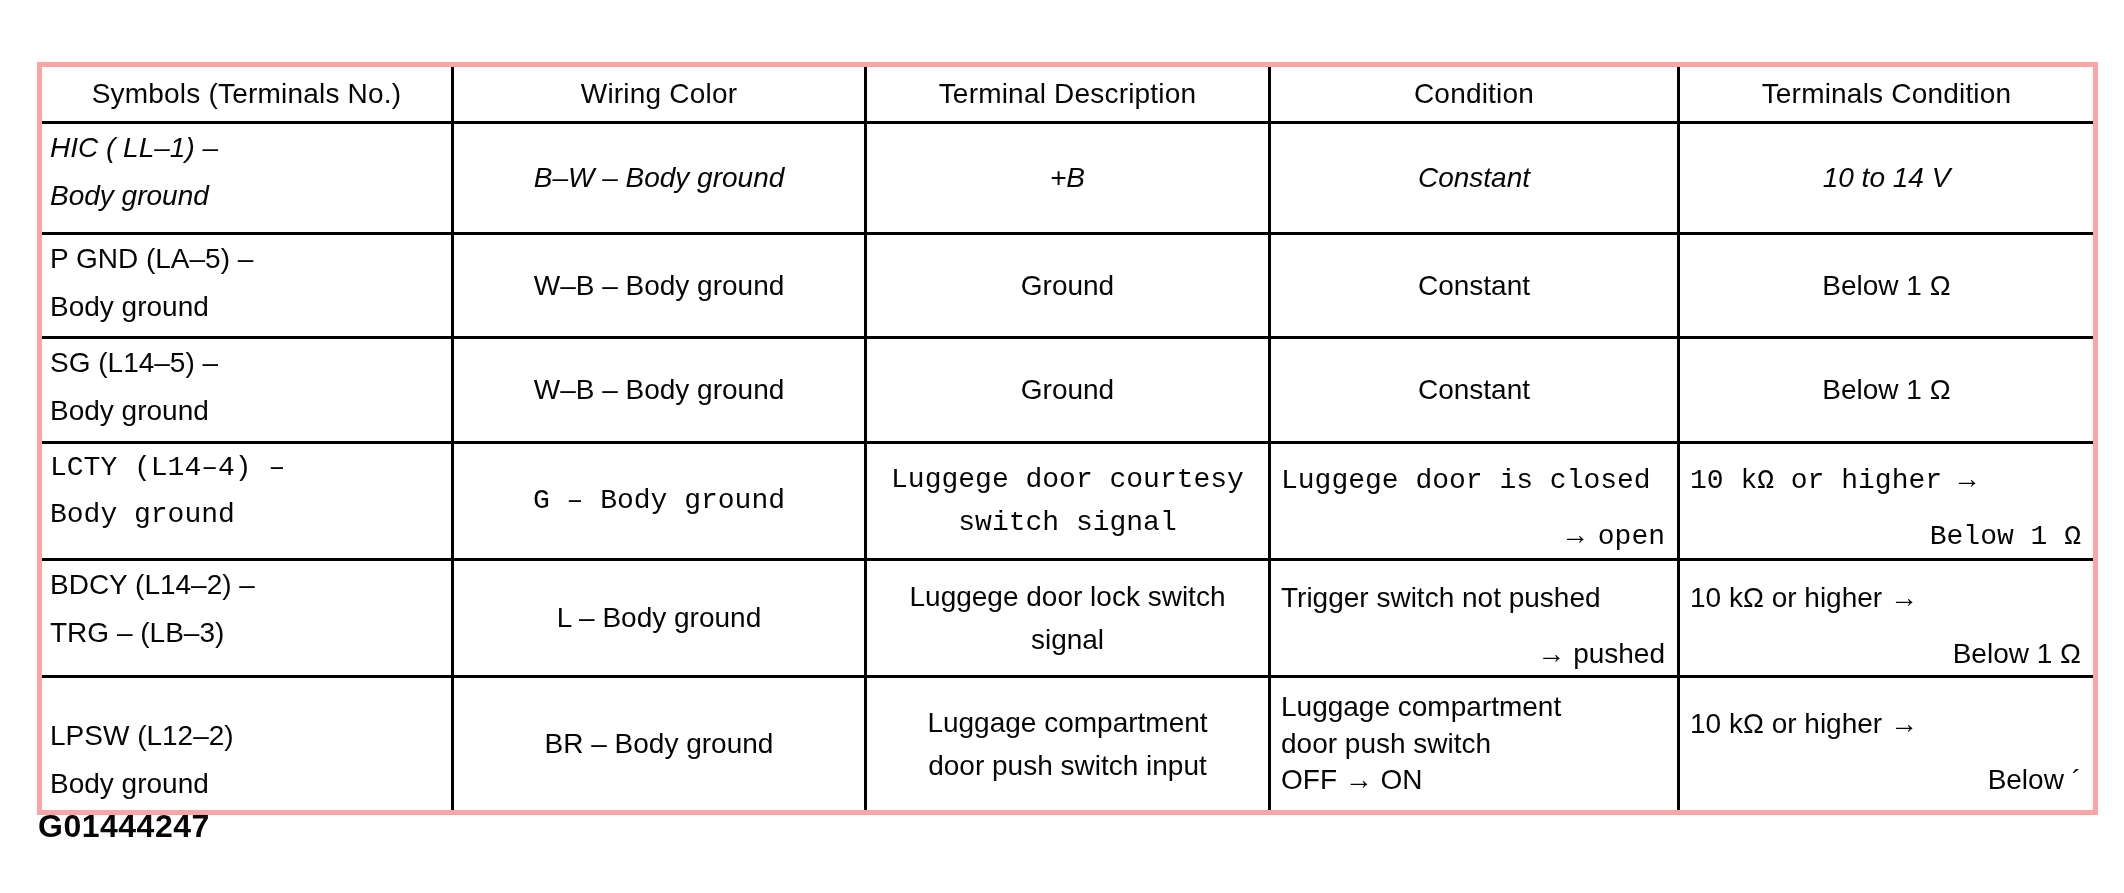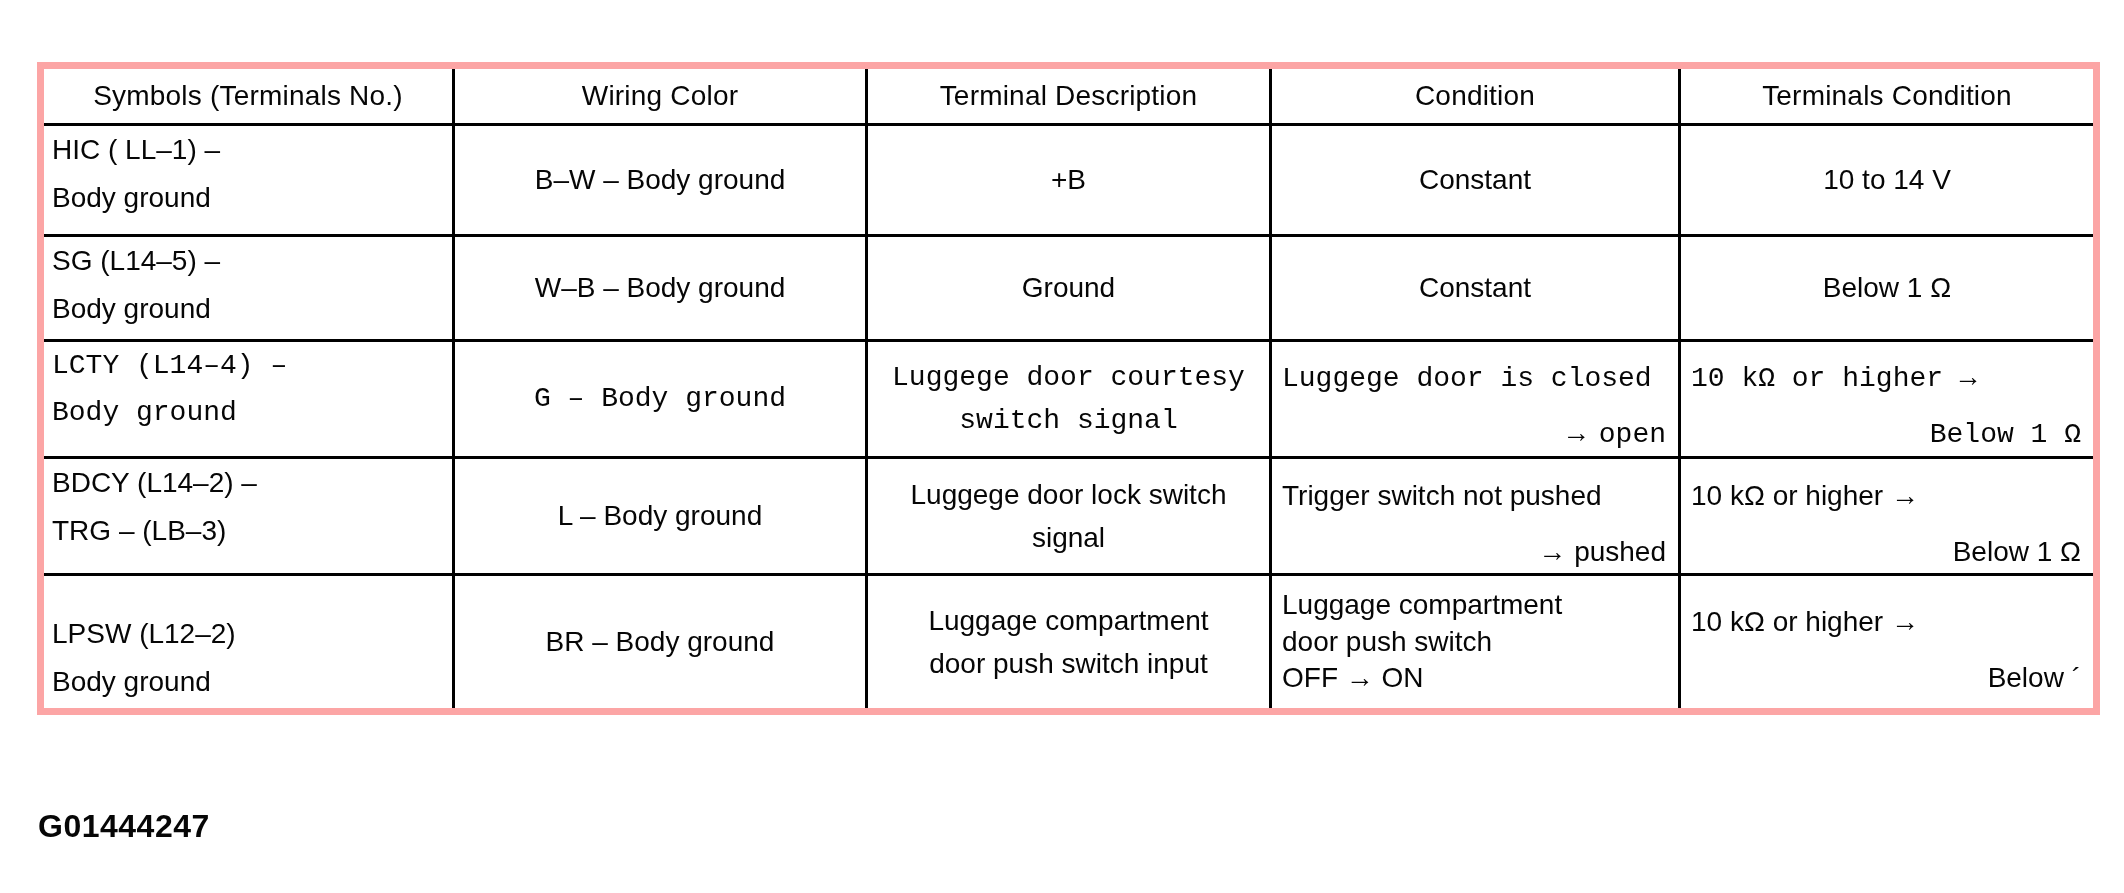--- a/index.html
+++ b/index.html
@@ -15,21 +15,21 @@
     color: #060606;
     -webkit-font-smoothing: antialiased;
   }
   table.pin-table {
     position: absolute;
     left: 37px;
     top: 62px;
     width: 2056px;
     border-collapse: collapse;
     table-layout: fixed;
-    border: 7px solid #fca5a5;
+    border: 5px solid #fca5a5;
   }
   .pin-table th, .pin-table td {
     border: 3px solid #000;
     font-size: 28px;
     overflow: hidden;
   }
   .pin-table th {
     font-weight: normal;
     text-align: center;
     vertical-align: middle;
@@ -87,31 +87,41 @@
   </colgroup>
   <tbody>
       <tr style="height:55px;">
     <th>Symbols (Terminals No.)</th>
     <th>Wiring Color</th>
     <th>Terminal Description</th>
     <th>Condition</th>
     <th>Terminals Condition</th>
   </tr>
 
-  <tr style="height:111px;">
+  <tr style="height:111px;font-style:italic;">
     <td class="sym">
       <div class="l1">HIC ( LL–1) –</div>
       <div class="l2">Body ground</div>
     </td>
     <td class="center">B–W – Body ground</td>
     <td class="center">+B</td>
     <td class="center">Constant</td>
     <td class="center">10 to 14 V</td>
   </tr>
 
+  <tr style="height:104px;">
+    <td class="sym">
+      <div class="l1">P GND (LA–5) –</div>
+      <div class="l2">Body ground</div>
+    </td>
+    <td class="center">W–B – Body ground</td>
+    <td class="center">Ground</td>
+    <td class="center">Constant</td>
+    <td class="center">Below 1 Ω</td>
+  </tr>
 
   <tr style="height:105px;">
     <td class="sym">
       <div class="l1">SG (L14–5) –</div>
       <div class="l2">Body ground</div>
     </td>
     <td class="center">W–B – Body ground</td>
     <td class="center">Ground</td>
     <td class="center">Constant</td>
     <td class="center">Below 1 Ω</td>

